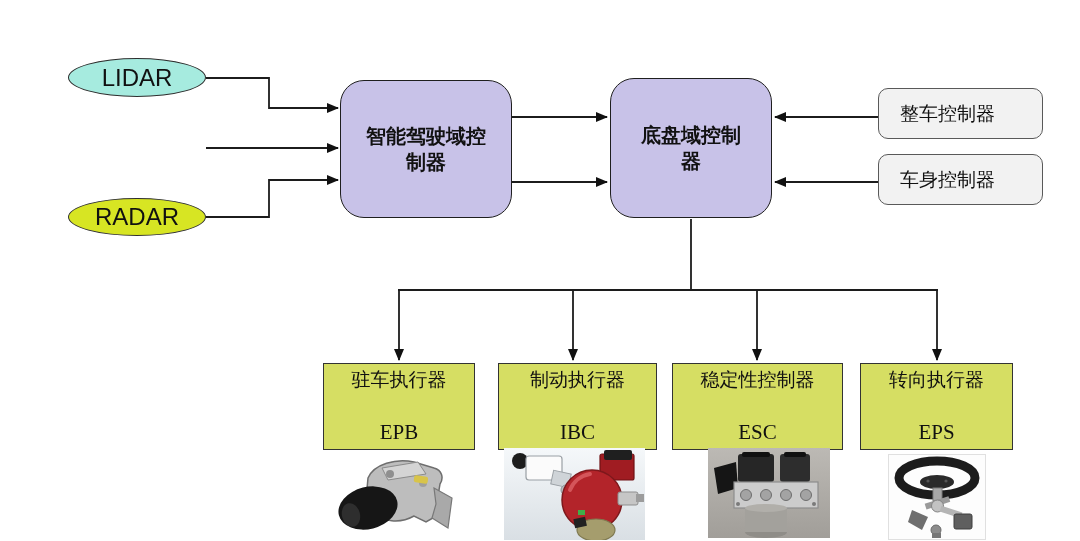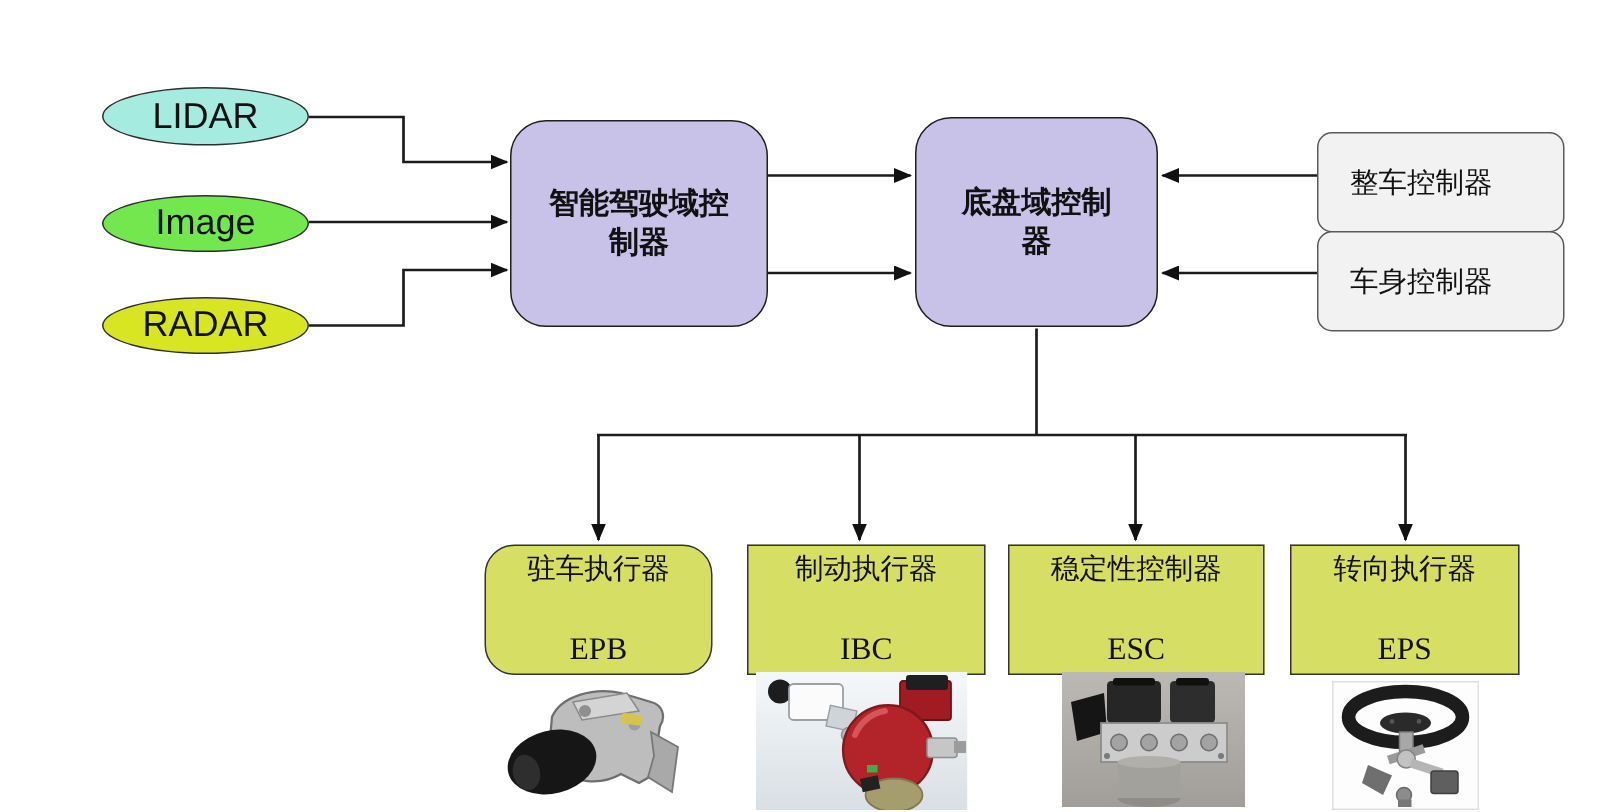--- a/index.html
+++ b/index.html
@@ -50,21 +50,21 @@
     font-size: 20px;
     line-height: 1.3;
     text-align: center;
   }
   .box-driving { left: 340px; top: 80px; width: 172px; height: 138px; }
   .box-chassis { left: 610px; top: 78px; width: 162px; height: 140px; }
 
   .ext-box {
     position: absolute;
     left: 878px;
-    width: 165px; height: 67px;
+    width: 165px; height: 51px;
     background: #f2f2f2;
     border: 1.4px solid #595959;
     border-radius: 10px;
     display: flex; align-items: center;
     padding-left: 21px;
     font-size: 19px;
   }
   .ext-vehicle { top: 88px; }
   .ext-body { top: 154px; }
 
@@ -75,21 +75,21 @@
     background: #d6de63;
     border: 1.7px solid #333;
     display: flex; flex-direction: column;
     align-items: center; justify-content: center;
     text-align: center;
     font-family: "Liberation Serif", serif;
     line-height: 1.35;
   }
   .act-box .act-name { font-size: 19px; }
   .act-box .act-abbr { font-size: 21px; margin-top: 25px; }
-  .act-epb { left: 323px; width: 152px; border-radius: 20px; }
+  .act-epb { left: 323px; width: 152px; }
   .act-ibc { left: 498px; width: 159px; }
   .act-esc { left: 672px; width: 171px; }
   .act-eps { left: 860px; width: 153px; }
 
   .prod { position: absolute; }
   .prod svg { display: block; }
   .prod-epb { left: 330px; top: 452px; }
   .prod-ibc { left: 504px; top: 448px; }
   .prod-esc { left: 708px; top: 448px; }
   .prod-eps { left: 888px; top: 454px; }
@@ -117,23 +117,20 @@
       <path d="M398,290 H938"></path>
       <path d="M399,290 V360" marker-end="url(#ah)"></path>
       <path d="M573,290 V360" marker-end="url(#ah)"></path>
       <path d="M757,290 V360" marker-end="url(#ah)"></path>
       <path d="M937,290 V360" marker-end="url(#ah)"></path>
     </g>
   </svg>
 
   <div class="sensor-ellipse sensor-lidar">
     <span>LIDAR</span>
-  </div>
-  <div class="sensor-ellipse sensor-image">
-    <span>Image</span>
   </div>
   <div class="sensor-ellipse sensor-radar">
     <span>RADAR</span>
   </div>
 
   <div class="domain-box box-driving">
     <span>智能驾驶域控</span>
     <span>制器</span>
   </div>
   <div class="domain-box box-chassis">

